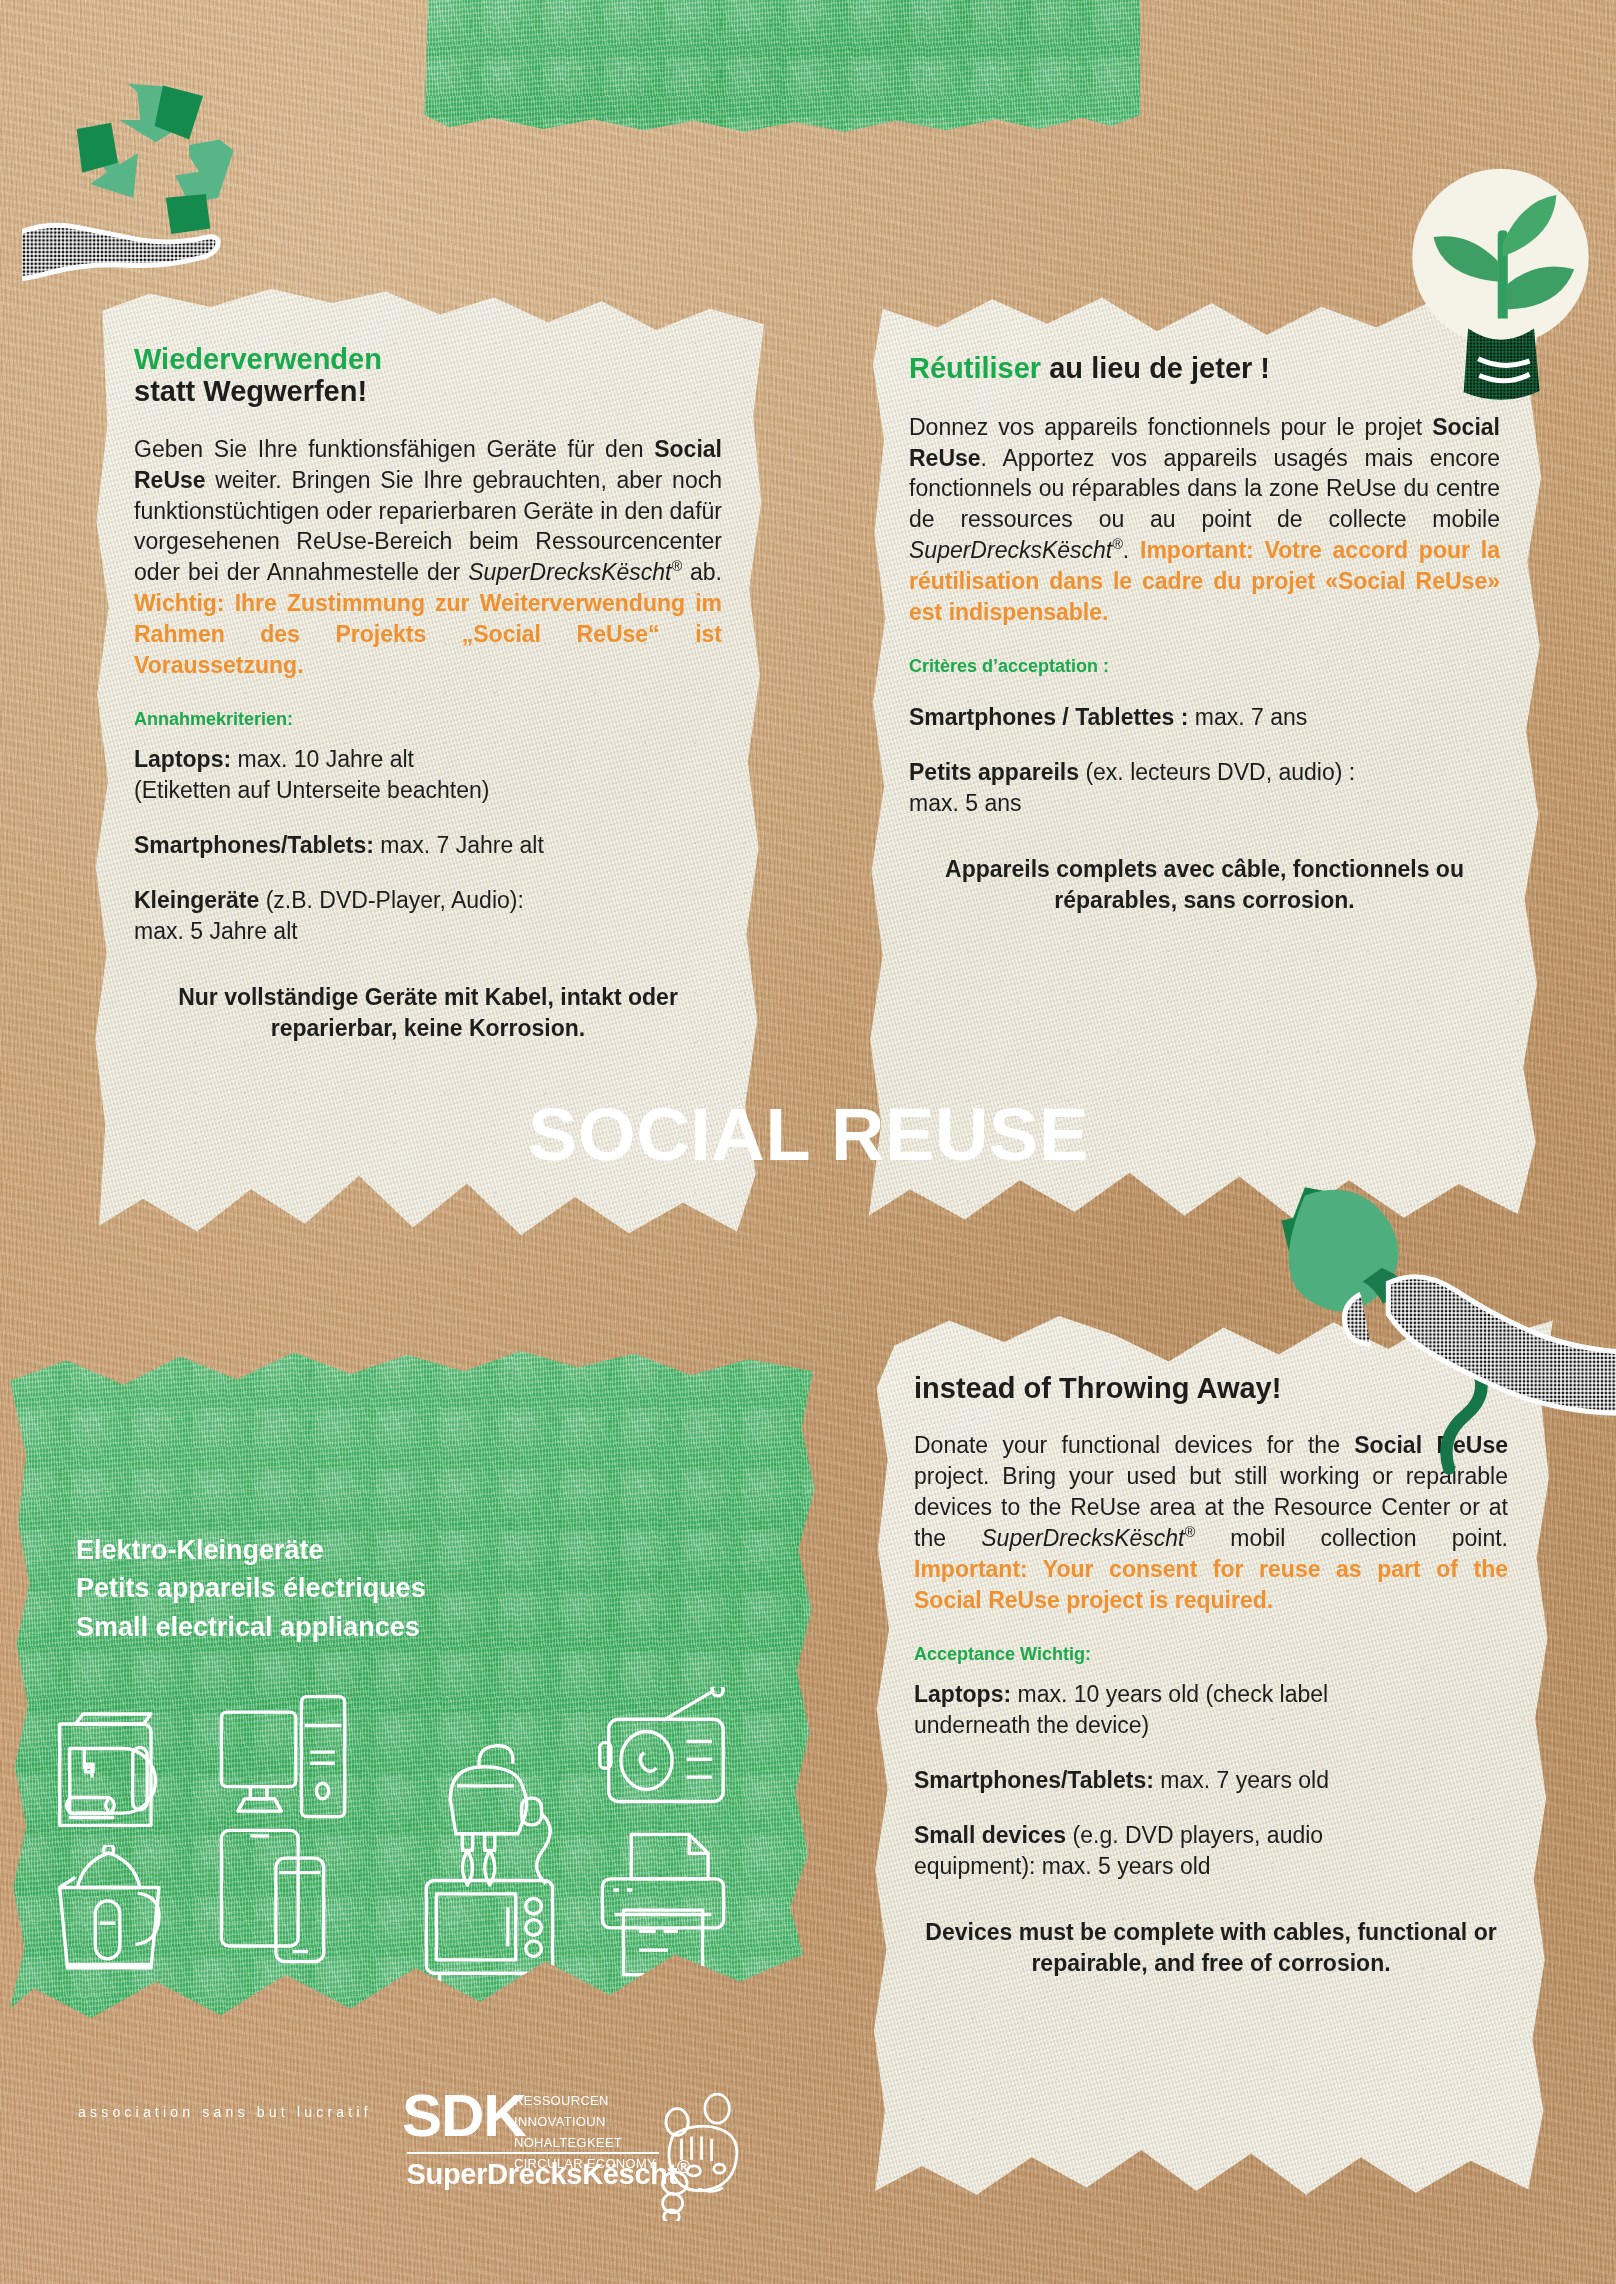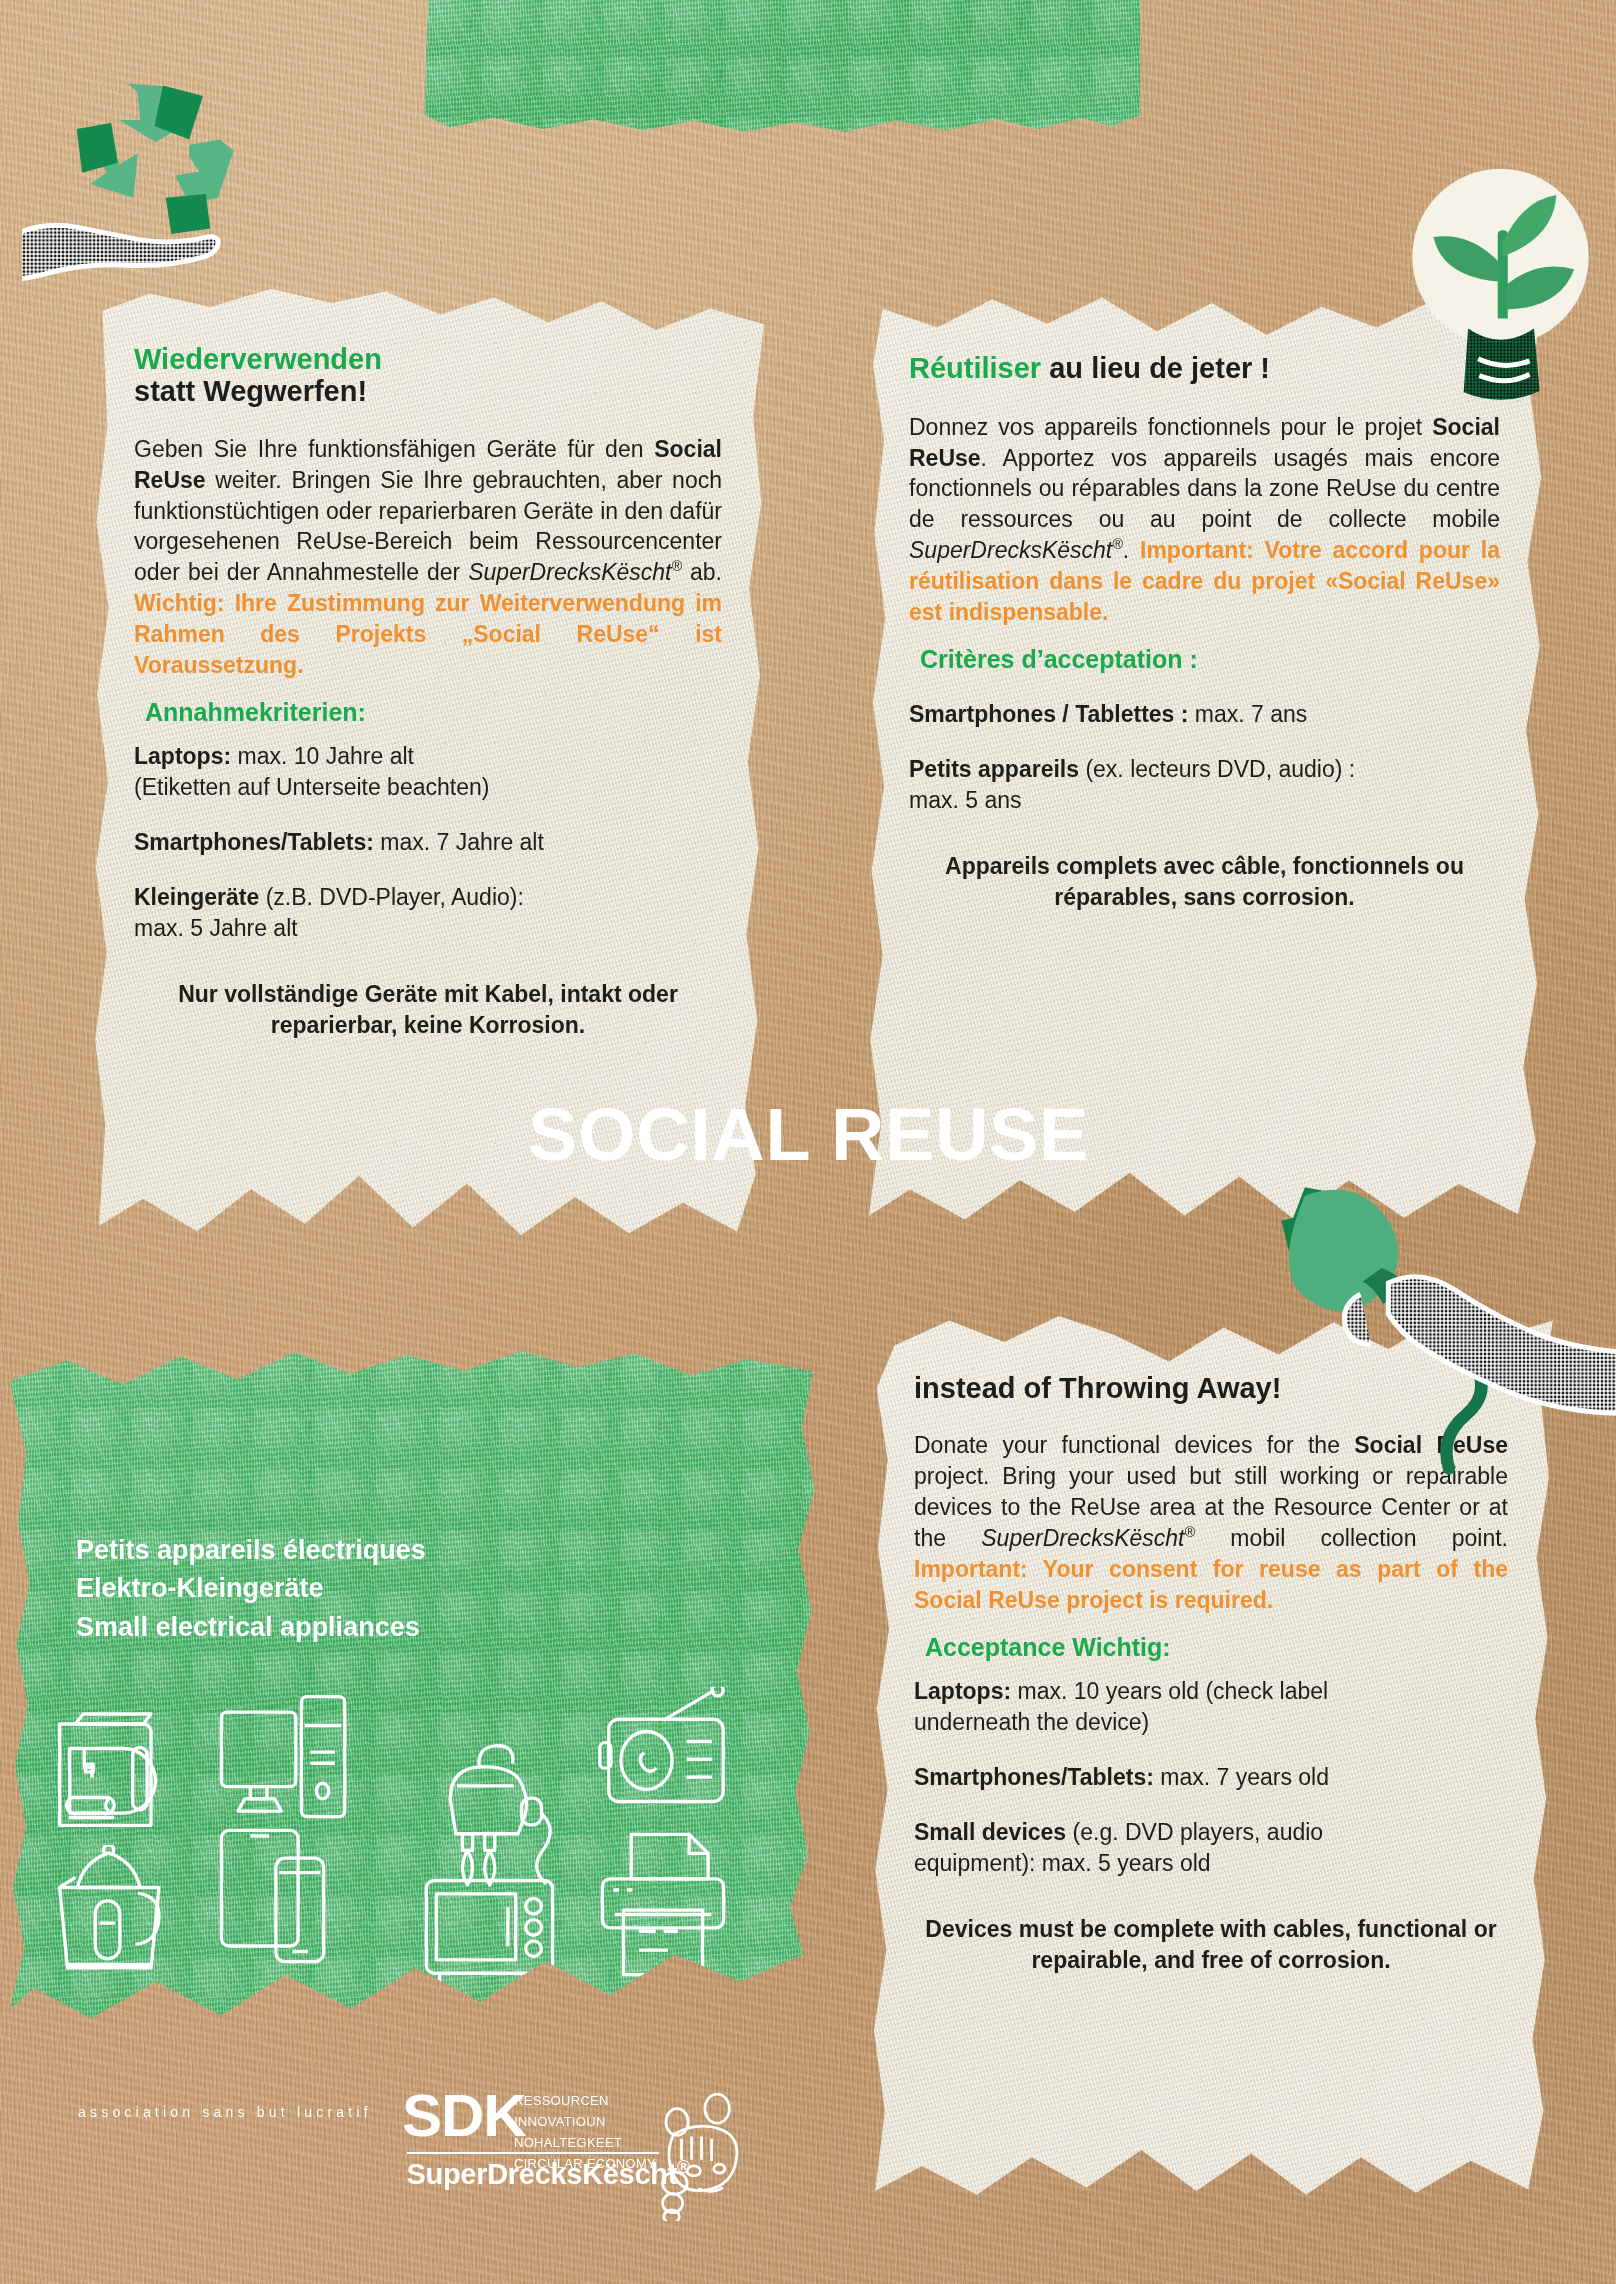--- a/index.html
+++ b/index.html
@@ -129,21 +129,21 @@
 
   .body-text{
     color:#1d1d1b; font-size:23px; line-height:1.34;
     text-align:justify; margin-top:26px;
   }
   .body-text b{ font-weight:bold; }
   .body-text i{ font-style:italic; }
   .sup{ font-size:0.62em; vertical-align:super; }
   .orange{ color:#ef9130; font-weight:bold; }
 
-  .sub-green{ color:#1aa94c; font-weight:bold; font-size:25px; margin-top:18px;padding-left:11px; }
+  .sub-green{ color:#1aa94c; font-weight:bold; font-size:18px; margin-top:29px; }
   .crit{ color:#1d1d1b; font-size:23px; line-height:1.34; margin-top:13.4px; }
   .crit.gap{ margin-top:24.5px; }
   .crit b{ font-weight:bold; }
   .footnote{
     color:#1d1d1b; font-size:23px; font-weight:bold; line-height:1.34;
     text-align:center; margin-top:35px;
   }
 
   .green-head{ color:#ffffff; font-weight:bold; font-size:27px; line-height:1.42; }
 
@@ -339,22 +339,22 @@
       <path d="M275 205 q52 6 72 46 l-52 28 q-16 -32 -46 -38 Z" fill="#4fae7d"></path>
       <path d="M255 235 q110 58 148 118 q34 56 -14 96 q-48 40 -30 96" stroke="#16764a" stroke-width="22" fill="none" stroke-linecap="round"></path>
       <path d="M250 212 q58 -28 122 14 q60 40 128 70 q70 32 170 40 l0 110 q-120 -2 -212 -42
                q-92 -40 -150 -78 q-34 -22 -58 -58 Z" fill="url(#halftone3)" stroke="#fff" stroke-width="9"></path>
       <path d="M200 232 q-34 18 -28 54 q6 34 46 36" fill="url(#halftone3)" stroke="#fff" stroke-width="9"></path>
     </svg>
   </div>
 
   <div class="paper paper-green clip-greenbox" id="panel-green">
     <div class="inner">
+      <div class="green-head">Elektro-Kleingeräte</div>
       <div class="green-head">Petits appareils électriques</div>
-      <div class="green-head">Elektro-Kleingeräte</div>
       <div class="green-head">Small electrical appliances</div>
     </div>
 
     <div id="appliance-icons">
 
       <div class="ic" style="left:0px; top:11px;">
         <svg width="117" height="128" viewBox="0 0 210 230" fill="none" stroke="#fff" stroke-width="6" stroke-linejoin="round">
           <path d="M12 36 h150 a14 14 0 0 1 14 14 v168 h-164 z"></path>
           <path d="M40 36 h122 l14 -18 h-122 z"></path>
           <path d="M30 80 h96 a58 58 0 0 1 0 116 h-96 z"></path>

